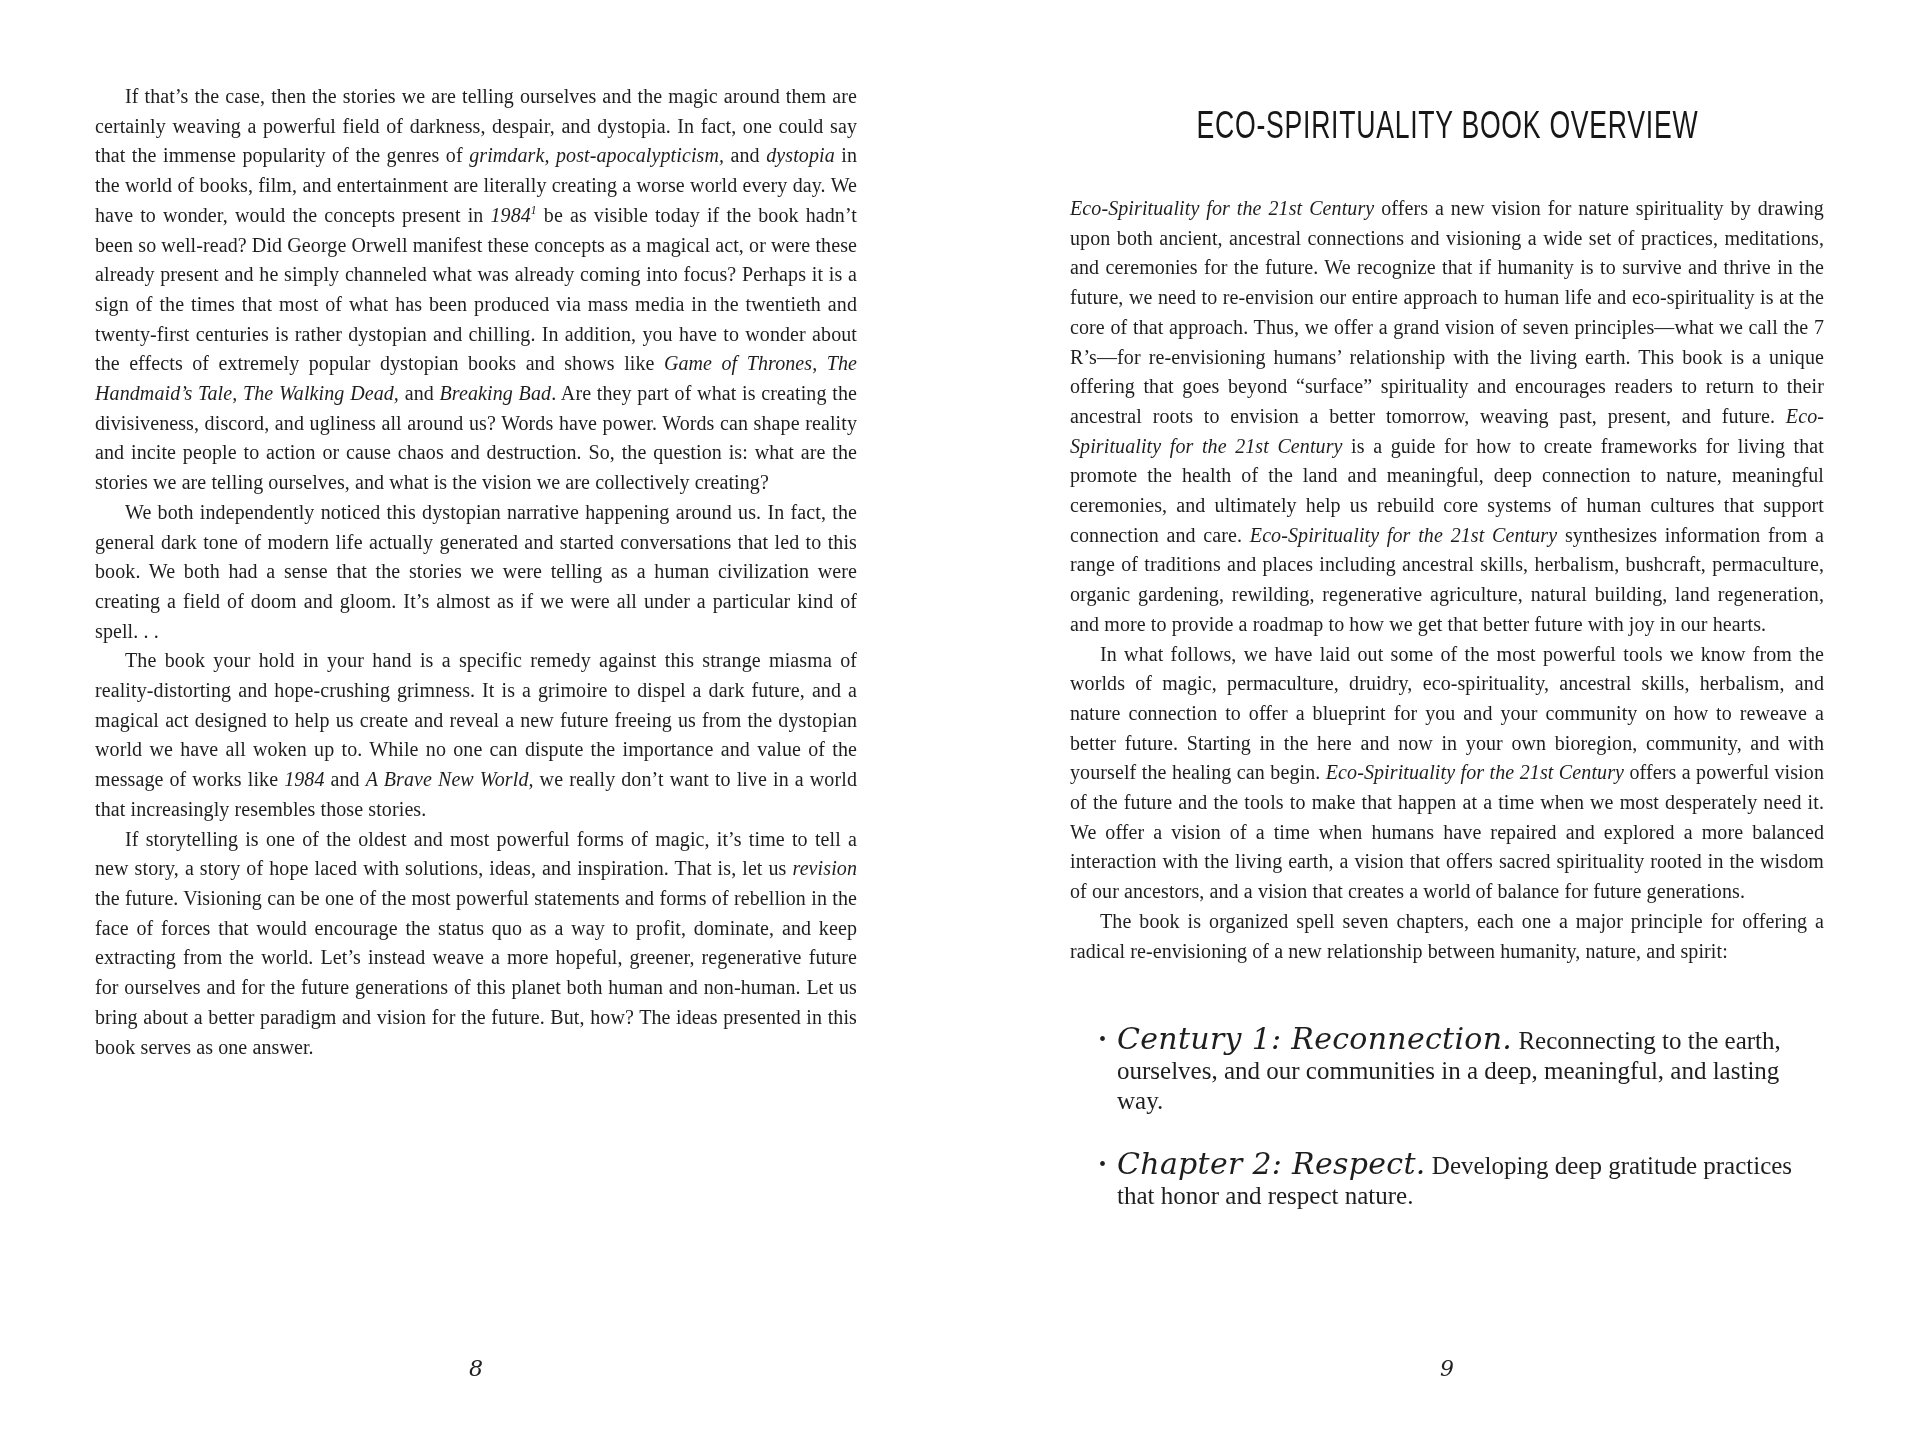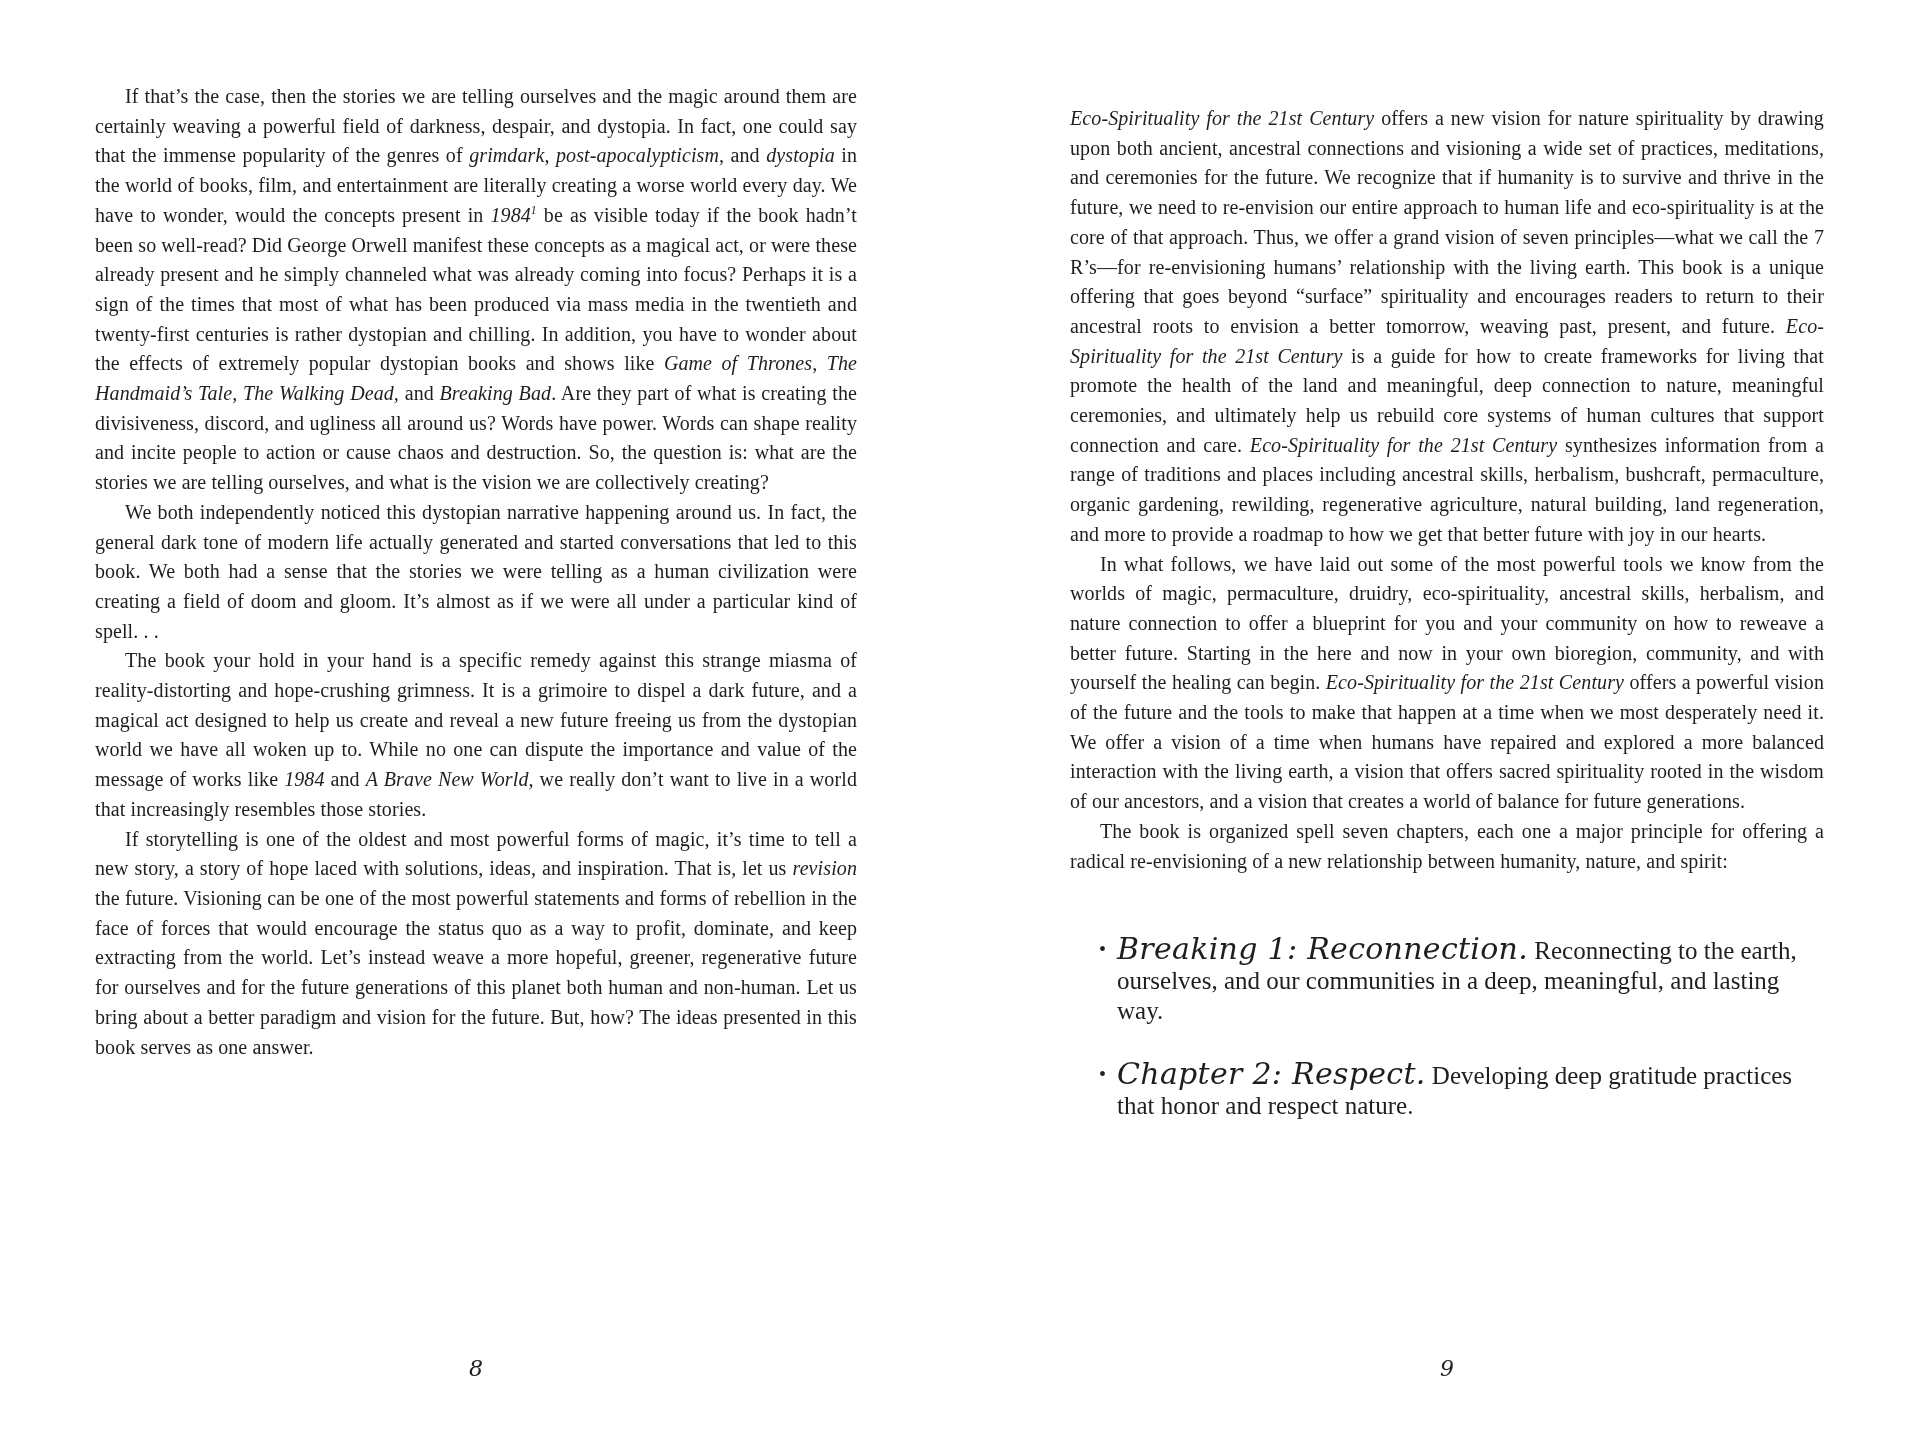--- a/index.html
+++ b/index.html
@@ -91,28 +91,31 @@
   <section class="text-block left">
     <p class="para indent">If that’s the case, then the stories we are telling ourselves and the magic around them are certainly weaving a powerful field of darkness, despair, and dystopia. In fact, one could say that the immense popularity of the genres of <em>grimdark, post-apocalypticism,</em> and <em>dystopia</em> in the world of books, film, and entertainment are literally creating a worse world every day. We have to wonder, would the concepts present in <em>1984</em><sup>1</sup> be as visible today if the book hadn’t been so well-read? Did George Orwell manifest these concepts as a magical act, or were these already present and he simply channeled what was already coming into focus? Perhaps it is a sign of the times that most of what has been produced via mass media in the twentieth and twenty-first centuries is rather dystopian and chilling. In addition, you have to wonder about the effects of extremely popular dystopian books and shows like <em>Game of Thrones, The Handmaid’s Tale, The Walking Dead,</em> and <em>Breaking Bad</em>. Are they part of what is creating the divisiveness, discord, and ugliness all around us? Words have power. Words can shape reality and incite people to action or cause chaos and destruction. So, the question is: what are the stories we are telling ourselves, and what is the vision we are collectively creating?</p>
     <p class="para indent">We both independently noticed this dystopian narrative happening around us. In fact, the general dark tone of modern life actually generated and started conversations that led to this book. We both had a sense that the stories we were telling as a human civilization were creating a field of doom and gloom. It’s almost as if we were all under a particular kind of spell. . .</p>
     <p class="para indent">The book your hold in your hand is a specific remedy against this strange miasma of reality-distorting and hope-crushing grimness. It is a grimoire to dispel a dark future, and a magical act designed to help us create and reveal a new future freeing us from the dystopian world we have all woken up to. While no one can dispute the importance and value of the message of works like <em>1984</em> and <em>A Brave New World,</em> we really don’t want to live in a world that increasingly resembles those stories.</p>
     <p class="para indent">If storytelling is one of the oldest and most powerful forms of magic, it’s time to tell a new story, a story of hope laced with solutions, ideas, and inspiration. That is, let us <em>revision</em> the future. Visioning can be one of the most powerful statements and forms of rebellion in the face of forces that would encourage the status quo as a way to profit, dominate, and keep extracting from the world. Let’s instead weave a more hopeful, greener, regenerative future for ourselves and for the future generations of this planet both human and non-human. Let us bring about a better paradigm and vision for the future. But, how? The ideas presented in this book serves as one answer.</p>
   </section>
 
   <div class="page-num left">8</div>
 
   <section class="text-block right">
+    <h1 class="heading">
+      <span>ECO-SPIRITUALITY BOOK OVERVIEW</span>
+    </h1>
     <p class="para"><em>Eco-Spirituality for the 21st Century</em> offers a new vision for nature spirituality by drawing upon both ancient, ancestral connections and visioning a wide set of practices, meditations, and ceremonies for the future. We recognize that if humanity is to survive and thrive in the future, we need to re-envision our entire approach to human life and eco-spirituality is at the core of that approach. Thus, we offer a grand vision of seven principles—what we call the 7 R’s—for re-envisioning humans’ relationship with the living earth. This book is a unique offering that goes beyond “surface” spirituality and encourages readers to return to their ancestral roots to envision a better tomorrow, weaving past, present, and future. <em>Eco-Spirituality for the 21st Century</em> is a guide for how to create frameworks for living that promote the health of the land and meaningful, deep connection to nature, meaningful ceremonies, and ultimately help us rebuild core systems of human cultures that support connection and care. <em>Eco-Spirituality for the 21st Century</em> synthesizes information from a range of traditions and places including ancestral skills, herbalism, bushcraft, permaculture, organic gardening, rewilding, regenerative agriculture, natural building, land regeneration, and more to provide a roadmap to how we get that better future with joy in our hearts.</p>
     <p class="para indent">In what follows, we have laid out some of the most powerful tools we know from the worlds of magic, permaculture, druidry, eco-spirituality, ancestral skills, herbalism, and nature connection to offer a blueprint for you and your community on how to reweave a better future. Starting in the here and now in your own bioregion, community, and with yourself the healing can begin. <em>Eco-Spirituality for the 21st Century</em> offers a powerful vision of the future and the tools to make that happen at a time when we most desperately need it. We offer a vision of a time when humans have repaired and explored a more balanced interaction with the living earth, a vision that offers sacred spirituality rooted in the wisdom of our ancestors, and a vision that creates a world of balance for future generations.</p>
     <p class="para indent">The book is organized spell seven chapters, each one a major principle for offering a radical re-envisioning of a new relationship between humanity, nature, and spirit:</p>
 
     <div class="bullets">
       <div class="bullet">
         <span class="bullet-dot">•</span>
-        <span class="bullet-content"><span class="chapter-script">Breaking 1: Reconnection.</span> <span>Reconnecting to the earth, ourselves, and our communities in a deep, meaningful, and lasting way.</span></span>
+        <span class="bullet-content"><span class="chapter-script">Century 1: Reconnection.</span> <span>Reconnecting to the earth, ourselves, and our communities in a deep, meaningful, and lasting way.</span></span>
       </div>
       <div class="bullet">
         <span class="bullet-dot">•</span>
         <span class="bullet-content"><span class="chapter-script">Chapter 2: Respect.</span> <span>Developing deep gratitude practices that honor and respect nature.</span></span>
       </div>
     </div>
   </section>
 
   <div class="page-num right">9</div>
 

